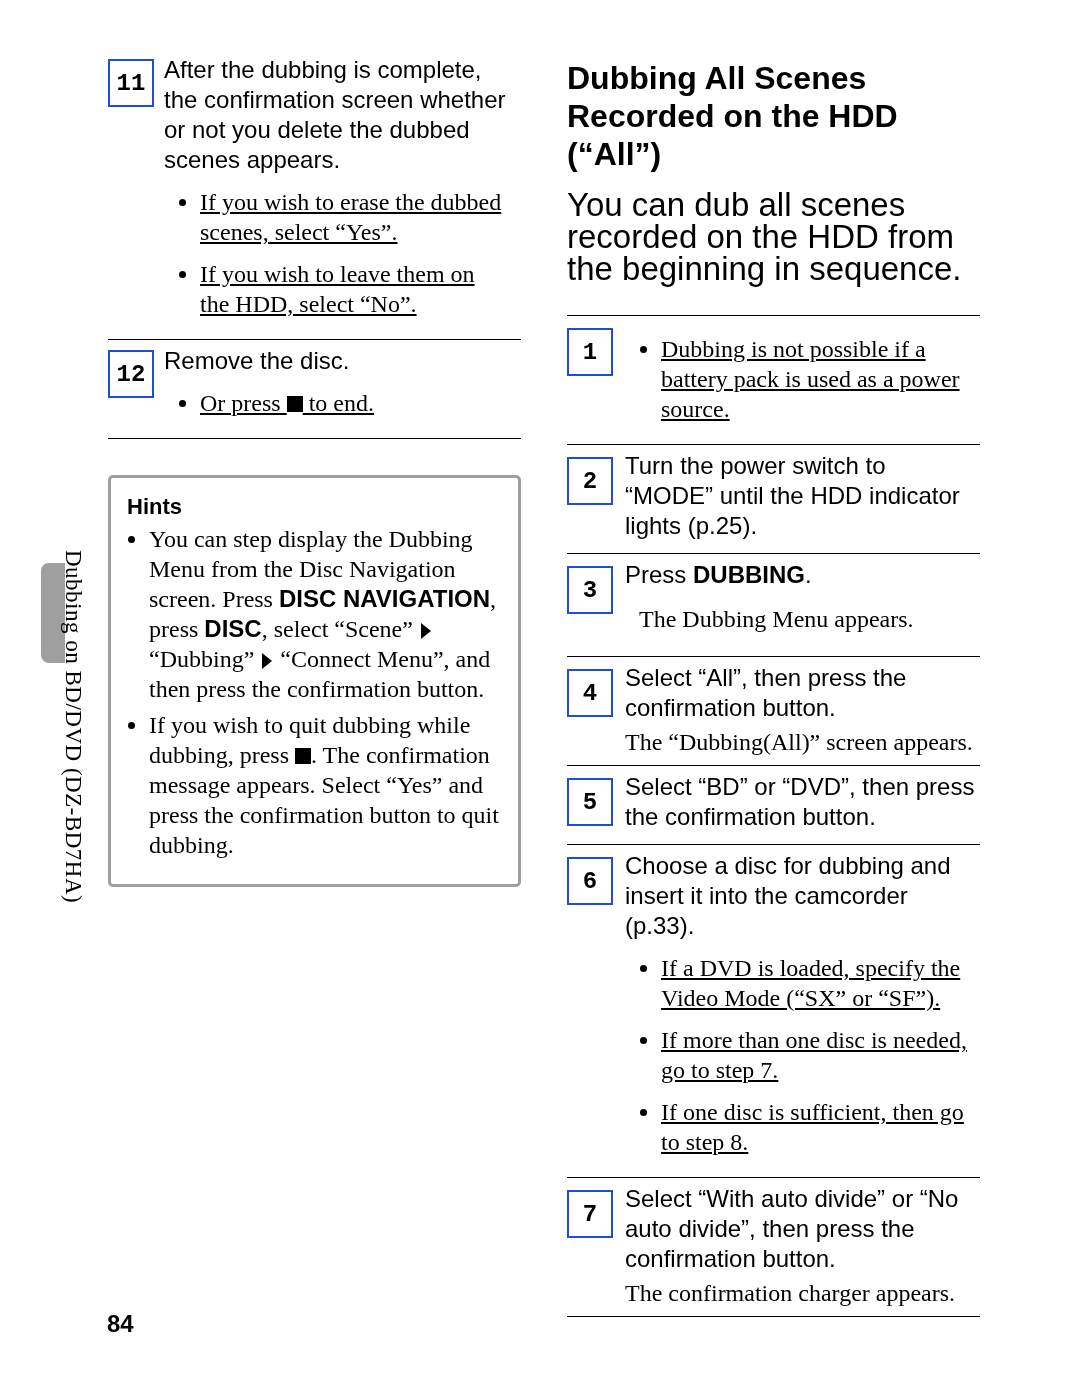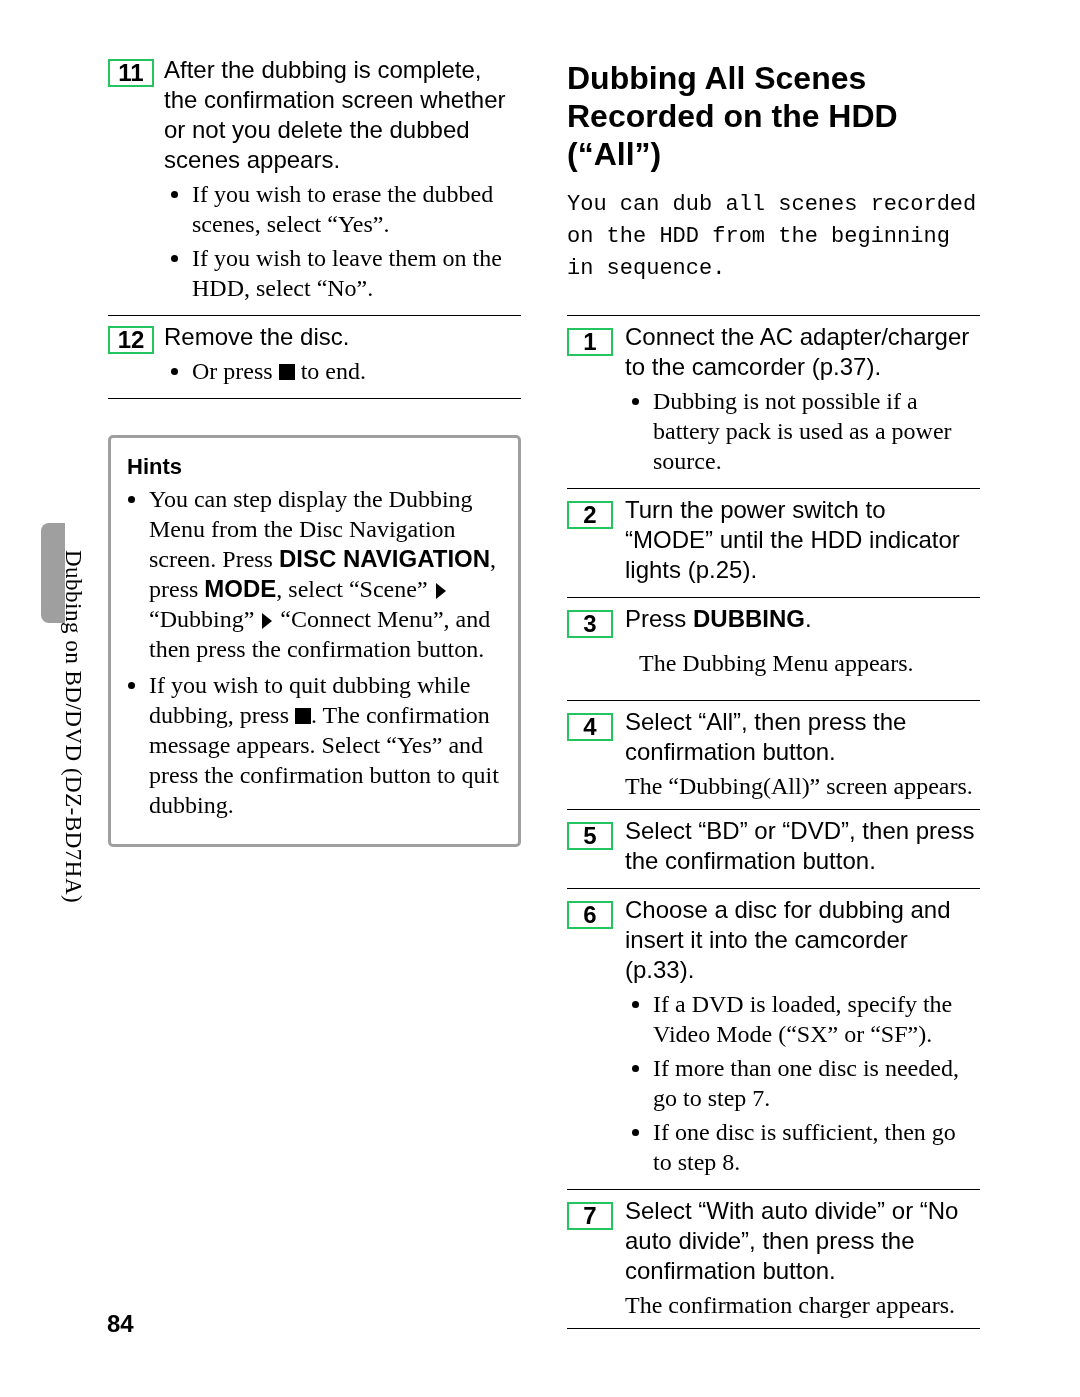--- a/index.html
+++ b/index.html
@@ -1,37 +1,37 @@
 <!DOCTYPE html>
 <html><head>
 <meta charset="utf-8">
 <style>
   html,body{margin:0;padding:0;background:#fff;}
   body{width:1080px;height:1397px;position:relative;font-family:"Times New Roman",Times,serif;color:#000;}
   .page{position:absolute;left:108px;top:55px;width:872px;}
   .cols{display:flex;gap:46px;}
   .col{width:413px;}
   .step{display:flex;border-top:none;padding:0;}
-  .numbox{border:2px solid #22c55e;min-width:46px;height:28px;box-sizing:border-box;display:flex;align-items:center;justify-content:center;font-family:Liberation Sans, sans-serif;font-weight:700;font-size:24px;margin-top:4px;}
+  .numbox{border:2px solid #1d4ed8;min-width:46px;height:48px;box-sizing:border-box;display:flex;align-items:center;justify-content:center;font-family:Liberation Mono, monospace;font-weight:700;font-size:24px;margin-top:4px;}
   .stepbody{flex:1;padding-left:10px;}
   .lead{font-family:"Helvetica Neue",Helvetica,Arial,sans-serif;font-size:24px;line-height:30px;margin:0 0 4px 0;font-weight:400;}
   .serif{font-family:"Times New Roman",Times,serif;font-size:24px;line-height:30px;}
   ul.bul{margin:0 0 0 6px;padding-left:18px;}
-  ul.bul li{font-family:"Times New Roman",Times,serif;font-size:24px;line-height:30px;margin:4px;}
+  ul.bul li{font-family:"Times New Roman",Times,serif;font-size:24px;line-height:30px;margin:12px;text-decoration:underline;}
   .hr{border:none;border-top:1.5px solid #000;margin:8px 0 6px 0;}
   
   .hints-wrap{position:relative;margin-top:36px;}
   .tab{position:absolute;left:-67px;top:88px;width:24px;height:100px;background:#9f9f9f;border-top-left-radius:8px;border-bottom-left-radius:8px;}
   .hints{border:3px solid #9f9f9f;border-radius:5px;padding:16px 12px 18px 12px;}
   .hints-title{font-family:"Helvetica Neue",Helvetica,Arial,sans-serif;font-weight:700;font-size:22px;margin:0 0 4px 4px;}
   .hints ul{margin:0;padding-left:26px;}
   .hints ul li{font-family:"Times New Roman",Times,serif;font-size:24px;line-height:30px;margin-bottom:6px;}
   
   .heading{font-family:"Helvetica Neue",Helvetica,Arial,sans-serif;font-weight:700;font-size:32px;line-height:38px;margin:4px 0 16px 0;}
-  .intro{font-family:Liberation Mono, monospace;font-size:22px;line-height:32px;margin:0 0 30px 0;}
+  .intro{font-family:Liberation Sans, sans-serif;font-size:33px;line-height:32px;margin:0 0 30px 0;}
   .rstep{display:flex;}
   .rstep .numbox{margin-top:6px;}
   .rstep .stepbody{padding-left:12px;}
   .pnum{position:absolute;left:107px;top:1310px;font-family:"Helvetica Neue",Helvetica,Arial,sans-serif;font-weight:700;font-size:24px;}
   .sidetext{position:absolute;left:60px;top:550px;writing-mode:vertical-rl;font-family:"Times New Roman",Times,serif;font-size:23px;letter-spacing:0.5px;}
   .stop-sq{display:inline-block;width:16px;height:16px;background:#000;vertical-align:-1px;}
   .tri{display:inline-block;width:0;height:0;border-top:8px solid transparent;border-bottom:8px solid transparent;border-left:10px solid #000;vertical-align:-2px;margin:0 2px;}
   b.sans{font-family:"Helvetica Neue",Helvetica,Arial,sans-serif;font-weight:700;}
 </style>
 </head>
@@ -66,40 +66,39 @@
         </div>
       </div>
       <hr class="hr">
 
       <div class="hints-wrap">
         <div class="tab"></div>
         <div class="hints">
           <p class="hints-title">Hints</p>
           <ul>
             <li>
-              <span>You can step display the Dubbing Menu from the Disc Navigation screen. Press </span><b class="sans">DISC NAVIGATION</b><span>, press </span><b class="sans">MODE</b><span>, select “Scene” </span><span class="tri"></span><span> “Dubbing” </span><span class="tri"></span><span> “Connect Menu”, and then press the confirmation button.</span>
+              <span>You can step display the Dubbing Menu from the Disc Navigation screen. Press </span><b class="sans">DISC NAVIGATION</b><span>, press </span><b class="sans">DISC</b><span>, select “Scene” </span><span class="tri"></span><span> “Dubbing” </span><span class="tri"></span><span> “Connect Menu”, and then press the confirmation button.</span>
             </li>
             <li>
               <span>If you wish to quit dubbing while dubbing, press </span><span class="stop-sq"></span><span>. The confirmation message appears. Select “Yes” and press the confirmation button to quit dubbing.</span>
             </li>
           </ul>
         </div>
       </div>
 
     </div>
 
     <div class="col">
       <h2 class="heading">Dubbing All Scenes Recorded on the HDD (“All”)</h2>
       <p class="intro">You can dub all scenes recorded on the HDD from the beginning in sequence.</p>
 
       <hr class="hr">
       <div class="rstep">
         <div class="numbox">1</div>
         <div class="stepbody">
-          <p class="lead">Connect the AC adapter/charger to the camcorder (p.37).</p>
           <ul class="bul">
             <li>Dubbing is not possible if a battery pack is used as a power source.</li>
           </ul>
         </div>
       </div>
       <hr class="hr">
 
       <div class="rstep">
         <div class="numbox">2</div>
         <div class="stepbody">

